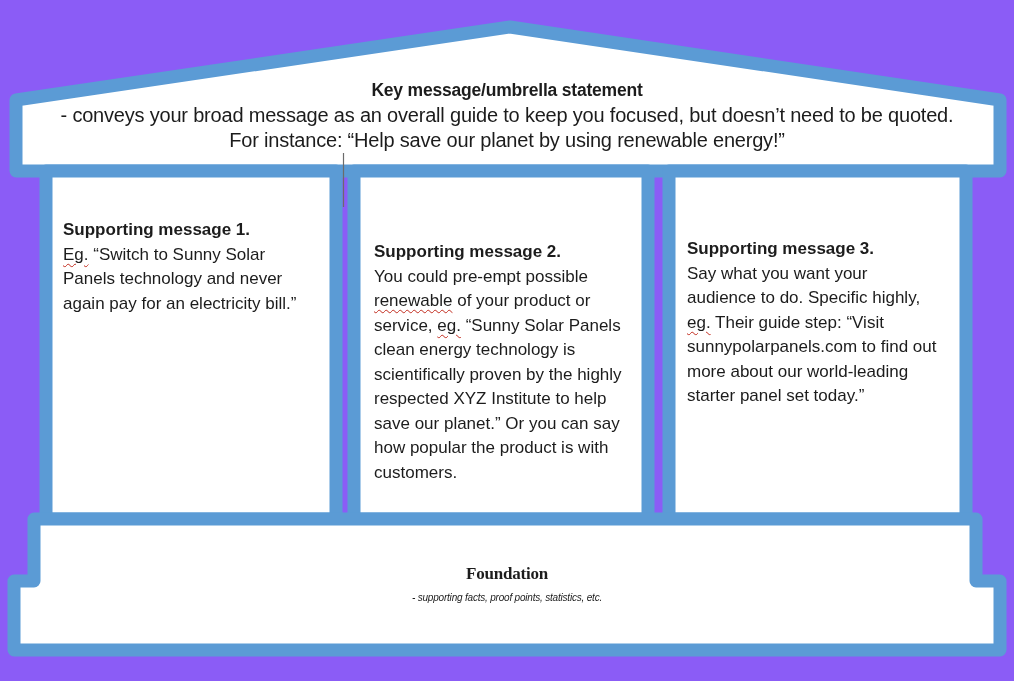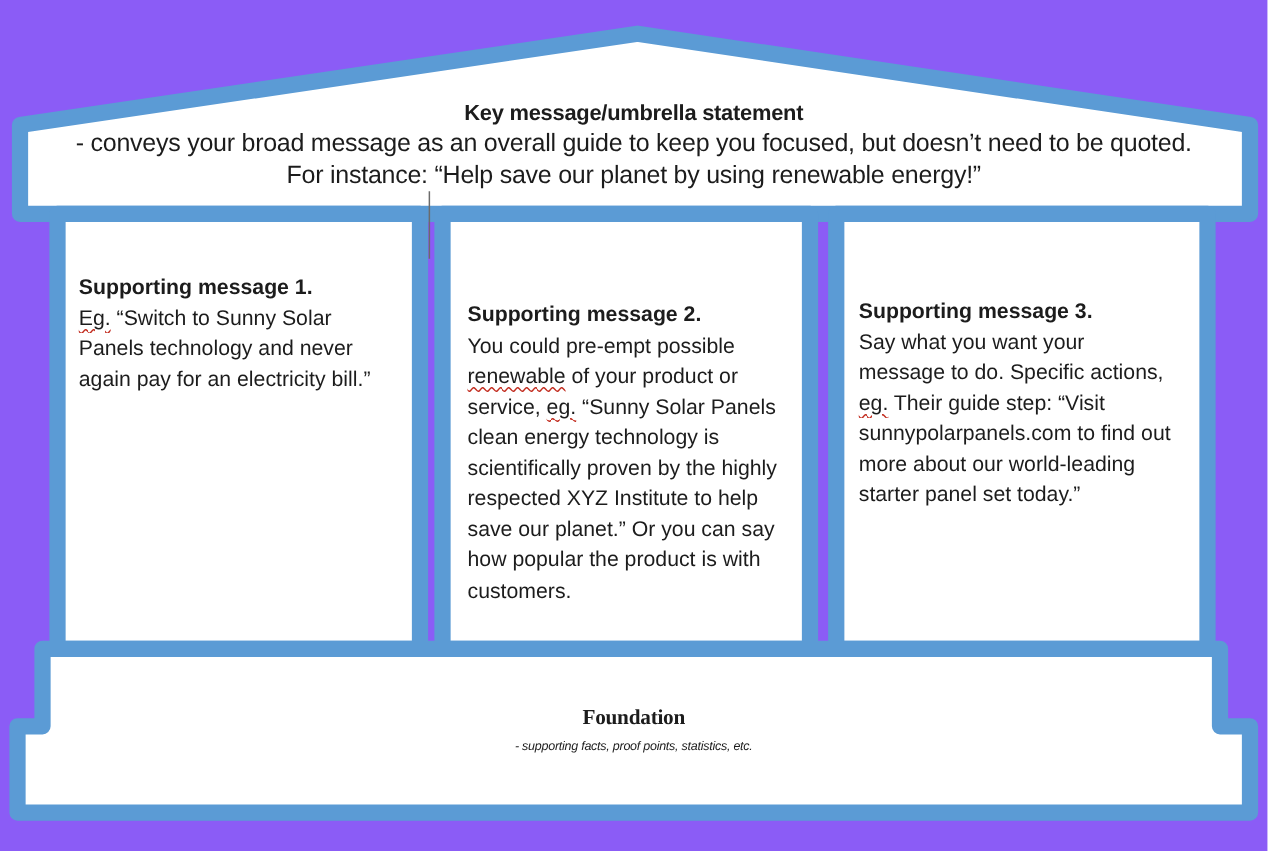--- a/index.html
+++ b/index.html
@@ -119,21 +119,21 @@
     <div class="pillar-body"><span class="sq-red">Eg.</span><span> “Switch to Sunny Solar Panels technology and never again pay for an electricity bill.”</span></div>
   </div>
 
   <div class="pillar-text p2">
     <div class="pillar-title">Supporting message 2.</div>
     <div class="pillar-body"><span>You could pre-empt possible </span><span class="sq-red">renewable</span><span> of your product or service, </span><span class="sq-red">eg.</span><span> “Sunny Solar Panels clean energy technology is scientifically proven by the highly respected XYZ Institute to help save our planet.” Or you can say how popular the product is with customers.</span></div>
   </div>
 
   <div class="pillar-text p3">
     <div class="pillar-title">Supporting message 3.</div>
-    <div class="pillar-body"><span>Say what you want your message to do. Specific actions, </span><span class="sq-red">eg.</span><span> Their guide step: “Visit</span><br><span>sunnypolarpanels.com to find out more about our world-leading starter panel set today.”</span></div>
+    <div class="pillar-body"><span>Say what you want your audience to do. Specific highly, </span><span class="sq-red">eg.</span><span> Their guide step: “Visit</span><br><span>sunnypolarpanels.com to find out more about our world-leading starter panel set today.”</span></div>
   </div>
 
   <div class="foundation-text">
     <div class="foundation-title">Foundation</div>
     <div class="foundation-line">- supporting facts, proof points, statistics, etc.</div>
   </div>
 
 </div>
 
 </body></html>

